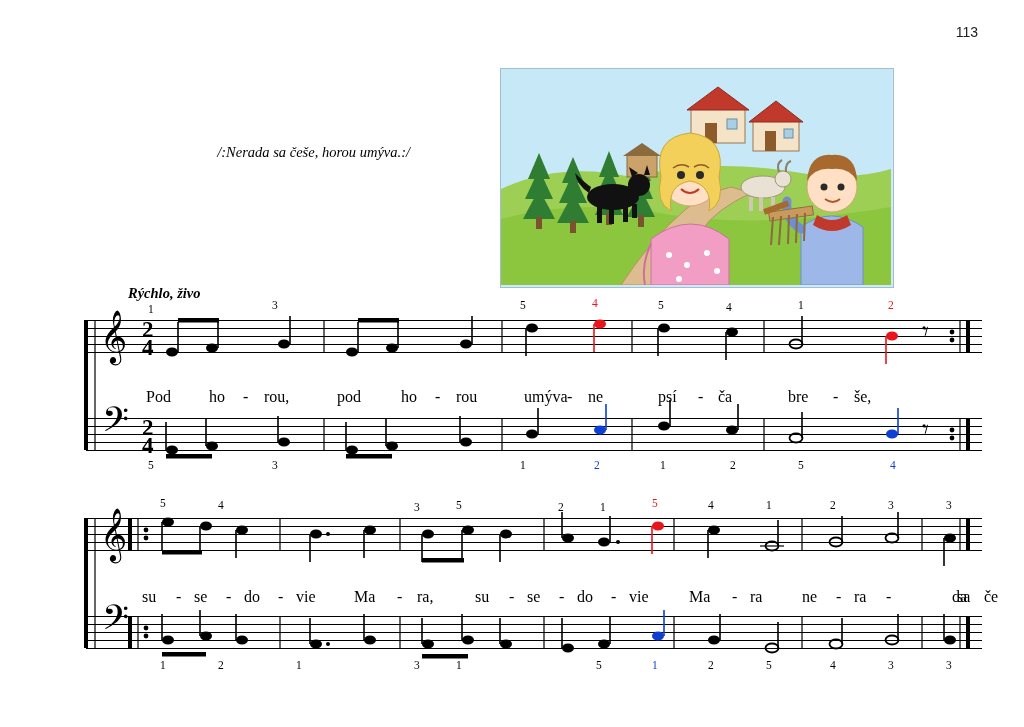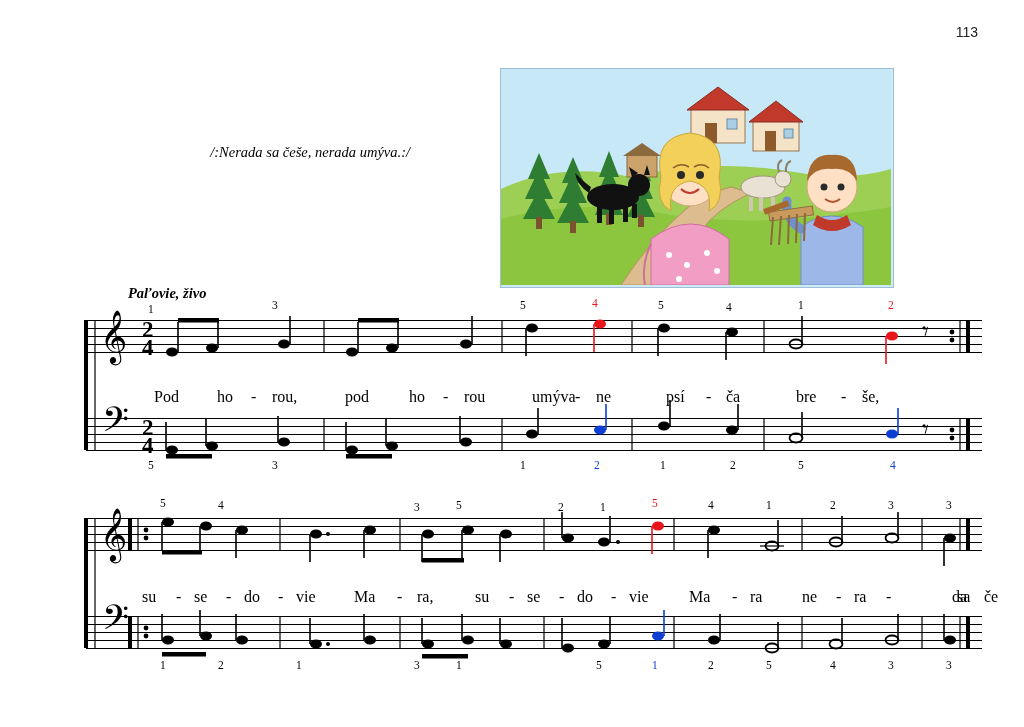--- a/index.html
+++ b/index.html
@@ -105,24 +105,24 @@
 </style>
 </head>
 <body>
 
 <div class="page">
 
   <div class="page-number">113</div>
 
 
   <div class="verse">
-    <div>/:Nerada sa češe, nerada umýva.:/</div>
+    <div>/:Nerada sa češe, horou umýva.:/</div>
   </div>
 
-  <div class="tempo">Paľovie, živo</div>
+  <div class="tempo">Rýchlo, živo</div>
 
   <div class="illustration">
     <svg class="illu-svg" width="390" height="216" viewBox="0 0 390 216" xmlns="http://www.w3.org/2000/svg">
 
       <rect x="0" y="0" width="390" height="216" fill="#c7e8f7"></rect>
 
       <path d="M0,120 Q60,92 130,108 Q210,88 300,104 Q350,112 390,100 L390,216 L0,216 Z" fill="#9ccf53"></path>
       <path d="M0,150 Q80,128 170,146 Q260,160 390,138 L390,216 L0,216 Z" fill="#8cc63f"></path>
 
       <path d="M120,216 Q150,170 185,140 Q205,124 230,118 L250,124 Q215,140 200,162 Q180,190 168,216 Z" fill="#ddbd90" stroke="#b9915f" stroke-width="1"></path>
@@ -364,21 +364,21 @@
       <div class="fing black" style="left:188px; top:160px;">3</div>
       <div class="fing black" style="left:436px; top:160px;">1</div>
       <div class="fing blue" style="left:510px; top:160px;">2</div>
       <div class="fing black" style="left:576px; top:160px;">1</div>
       <div class="fing black" style="left:646px; top:160px;">2</div>
       <div class="fing black" style="left:714px; top:160px;">5</div>
       <div class="fing blue" style="left:806px; top:160px;">4</div>
     </div>
   </div>
 
-  <div class="lyric-line" style="left:96px; top:388px; width:900px; height:22px;">
+  <div class="lyric-line" style="left:88px; top:388px; width:900px; height:22px;">
     <span style="left:58px">Pod</span>
     <span style="left:121px">ho</span>
     <span style="left:155px">-</span>
     <span style="left:176px">rou,</span>
     <span style="left:249px">pod</span>
     <span style="left:313px">ho</span>
     <span style="left:347px">-</span>
     <span style="left:368px">rou</span>
     <span style="left:436px">umýva</span>
     <span style="left:479px">-</span>

